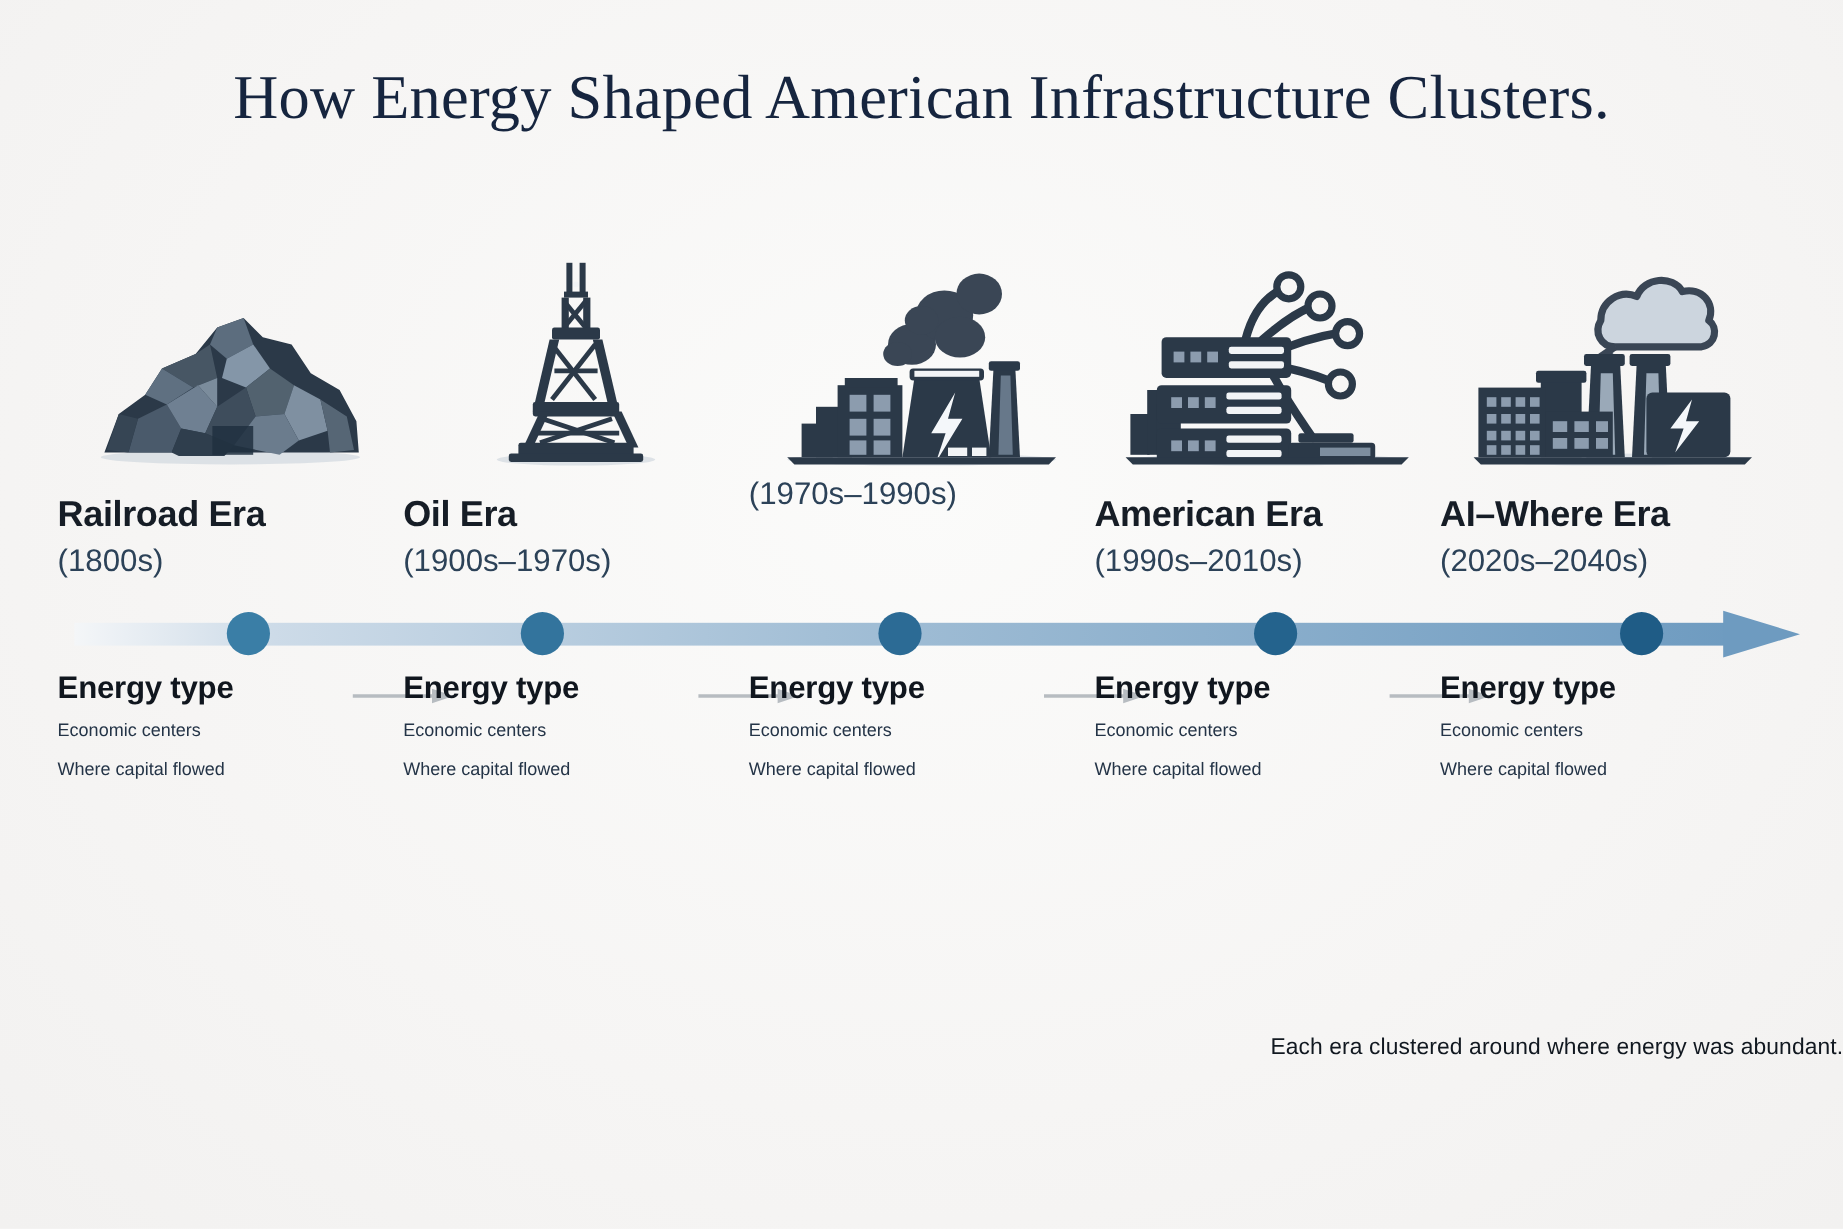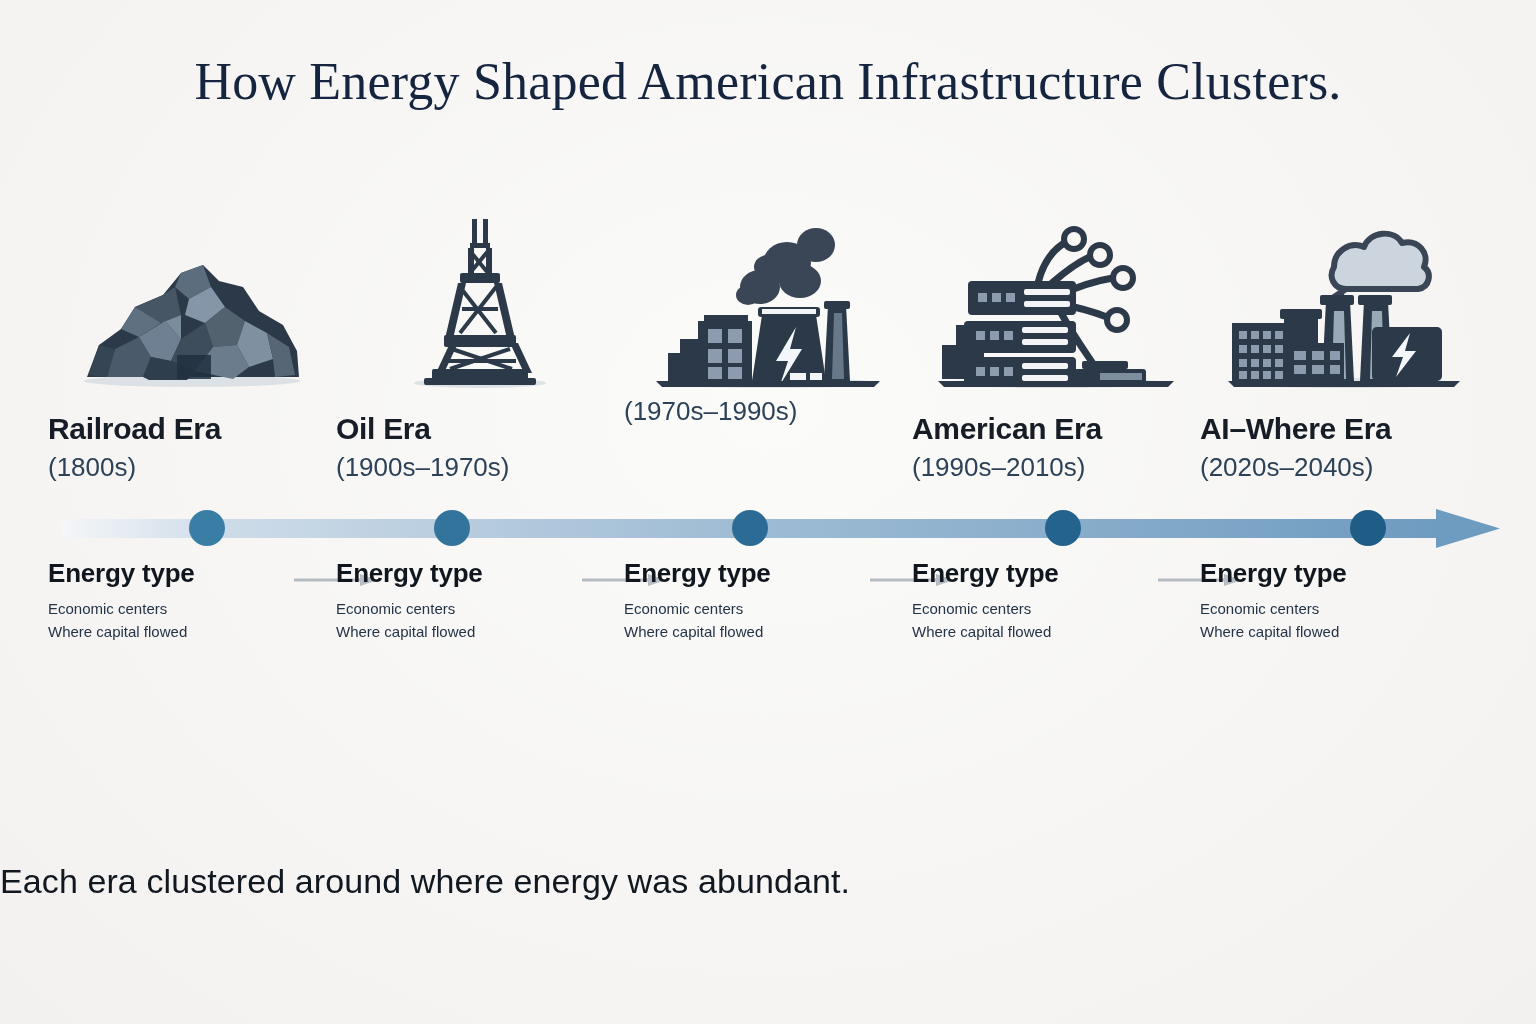--- a/index.html
+++ b/index.html
@@ -97,38 +97,38 @@
     color: #10161e;
     white-space: nowrap;
     letter-spacing: -0.2px;
   }
   .detail-line {
     margin-top: 11px;
     font-size: 15px;
     color: #243447;
     white-space: nowrap;
   }
-  .detail-line.second { margin-top: 6px; }
+  .detail-line.second { margin-top: 16px; }
 
   .flow-arrow {
     position: absolute;
     top: 15px;
     right: -46px;
     width: 92px;
     height: 14px;
     pointer-events: none;
   }
   .detail-col:last-child .flow-arrow { display: none; }
 
   
   .caption {
     position: absolute;
     top: 862px; left: 0; right: 0;
-    text-align: left;
-    font-size: 34px;
+    text-align: right;
+    font-size: 19px;
     color: #111820;
     letter-spacing: 0.1px;
     white-space: nowrap;
   }
 </style>
 </head>
 <body>
 
 <div class="canvas">
 

